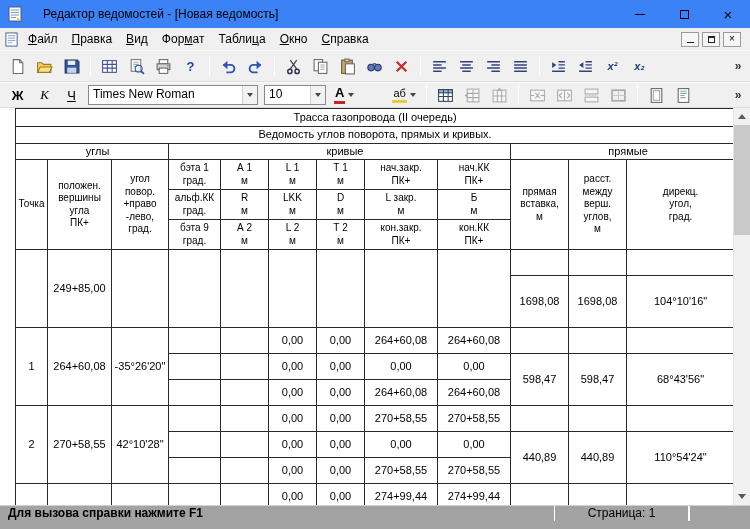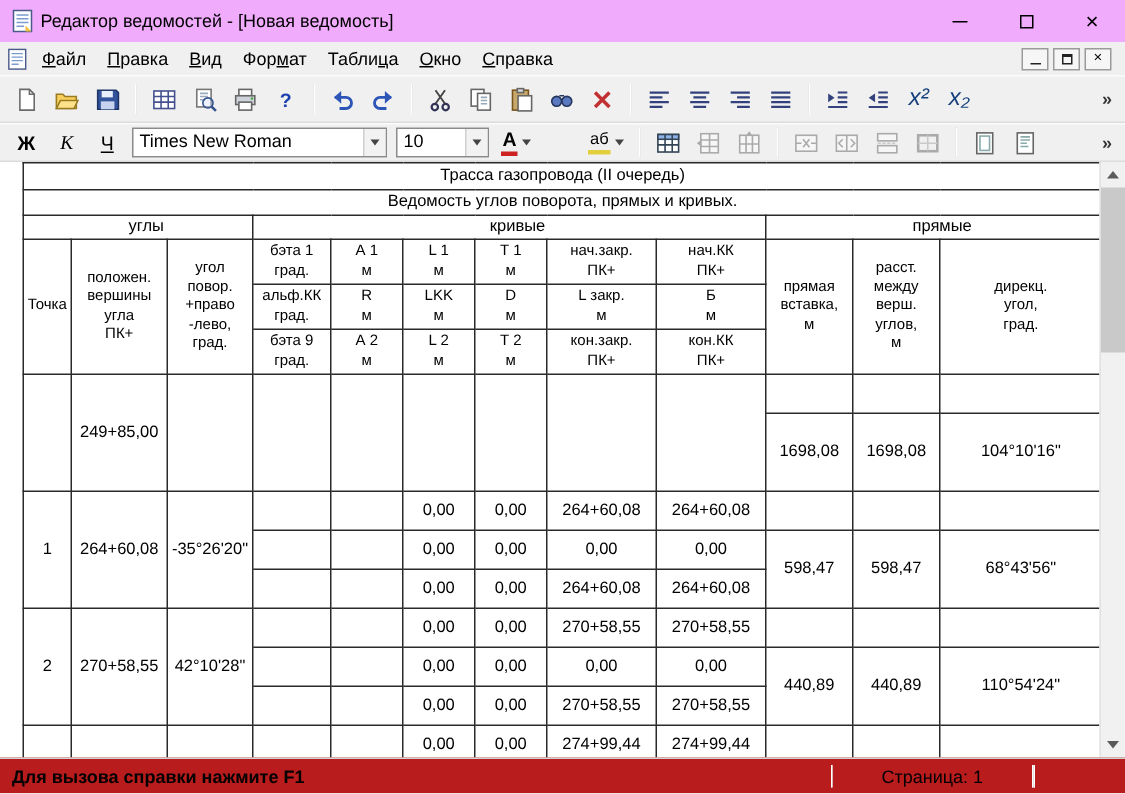--- a/index.html
+++ b/index.html
@@ -2,21 +2,21 @@
 <html><head>
 <meta charset="utf-8">
 <style>
   * { box-sizing: border-box; margin: 0; padding: 0; }
   html,body { width:750px; height:529px; }
   body { font-family:"Liberation Sans", sans-serif; font-size:12px; color:#000; background:#fff; overflow:hidden; }
   #app { position:relative; width:750px; height:529px; background:#f0f0f0; overflow:hidden; }
   button { font:inherit; background:none; border:none; cursor:default; color:inherit; }
 
   
-  .titlebar { height:28px; display:flex; align-items:center; background:#f0abfc; padding-left:7px; gap:4px; }
+  .titlebar { height:28px; display:flex; align-items:center; background:#3b82f6; padding-left:7px; gap:20px; }
   .titlebar .ttl { font-size:12px; white-space:nowrap; }
   .cap-controls { margin-left:auto; display:flex; height:100%; }
   .cap-btn { width:44px; display:flex; align-items:center; justify-content:center; }
   .glyph-min { width:10px; height:1px; background:#000; }
   .glyph-max { width:9px; height:9px; border:1px solid #000; }
   .glyph-close { font-size:15px; line-height:1; }
 
   
   .menubar { height:22px; display:flex; align-items:center; background:#f0f0f0; padding:0 4px; }
   .menu-item { padding:2px 7px; white-space:nowrap; }
@@ -29,21 +29,21 @@
   
   .toolbar { display:flex; align-items:center; background:#f0f0f0; padding:0 4px; border-top:1px solid #fbfbfb; border-bottom:1px solid #dcdcdc; }
   #tb1 { height:32px; }
   #tb2 { height:26px; }
   .tbtn { width:25px; height:23px; display:flex; align-items:center; justify-content:center; margin:0 1px; border:1px solid transparent; }
   .tbtn.wcaret { width:auto; padding:0 3px; gap:3px; }
   .tsep { width:1px; height:20px; background:#b5b5b5; border-right:1px solid #fff; margin:0 5px; }
   .ticn { display:flex; align-items:center; justify-content:center; }
   .dis { opacity:.45; filter:grayscale(.8); }
   .hlp { font-weight:bold; font-size:13px; color:#1a3fae; }
-  .ticon-txt { font-size:16px; font-weight:normal; font-style:italic; color:#16417c; }
+  .ticon-txt { font-size:11px; font-weight:bold; font-style:italic; color:#16417c; }
   .ovf { font-size:12px; font-weight:bold; color:#333; width:14px; }
   .fmt-b { font-weight:bold; font-size:13px; }
   .fmt-i { font-style:italic; font-size:13px; font-family:"Liberation Serif", serif; }
   .fmt-u { text-decoration:underline; font-size:13px; }
   .combo { height:20px; background:#fff; border:1px solid #8a8a8a; display:flex; align-items:stretch; margin:0 3px; font-size:12px; }
   .combo .val { padding:1px 4px 16px; flex:1; white-space:nowrap; overflow:hidden; }
   .combo .dd { width:15px; display:flex; align-items:center; justify-content:center; border-left:1px solid #cfcfcf; background:#f2f2f2; }
   .caret { width:0; height:0; border-left:3.5px solid transparent; border-right:3.5px solid transparent; border-top:4px solid #444; }
   .colorA { font-weight:bold; font-size:13px; line-height:1.1; padding:0 1px; border-bottom:3px solid #cc2222; }
   .hl-ab { font-size:11px; line-height:1.1; padding:0 1px; border-bottom:3px solid #e3cf3e;margin-left:28px; }
@@ -60,21 +60,21 @@
 
   
   .vscroll { position:absolute; top:108px; right:0; bottom:24px; width:17px; background:#f1f1f1; border-left:1px solid #e2e2e2; }
   .sb-btn { height:17px; display:flex; align-items:center; justify-content:center; }
   .sb-btn.down { position:absolute; bottom:0; left:0; right:0; }
   .tri-up { width:0; height:0; border-left:4px solid transparent; border-right:4px solid transparent; border-bottom:5px solid #5a5a5a; }
   .tri-down { width:0; height:0; border-left:4px solid transparent; border-right:4px solid transparent; border-top:5px solid #5a5a5a; }
   .sb-thumb { position:absolute; left:0; right:0; top:17px; height:110px; background:#c9c9c9; }
 
   
-  .statusbar { position:absolute; left:0; right:0; bottom:0; height:24px; background:#b91c1c; border-top:1px solid #d0d0d0; display:flex; align-items:center; font-size:12px; }
+  .statusbar { position:absolute; left:0; right:0; bottom:0; height:24px; background:#a3a3a3; border-top:1px solid #d0d0d0; display:flex; font-size:12px; }
   .st-left { flex:1; padding:0 8px; font-weight:bold; white-space:nowrap; overflow:hidden; }
   .st-sep { width:1px; height:15px; background:#bdbdbd; border-right:1px solid #fff; }
   .st-p1 { width:133px; text-align:center; }
   .st-p2 { width:127px; text-align:center; }
   .st-p3 { width:60px; }
 </style>
 </head>
 <body>
 
 <div id="app">

